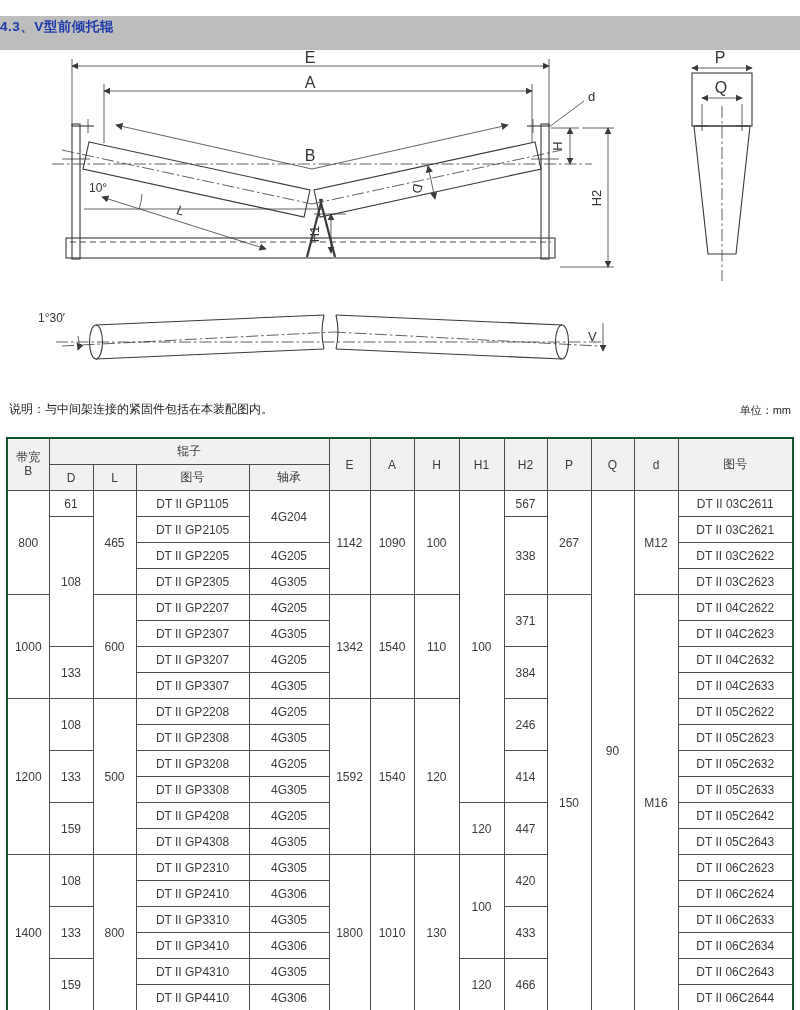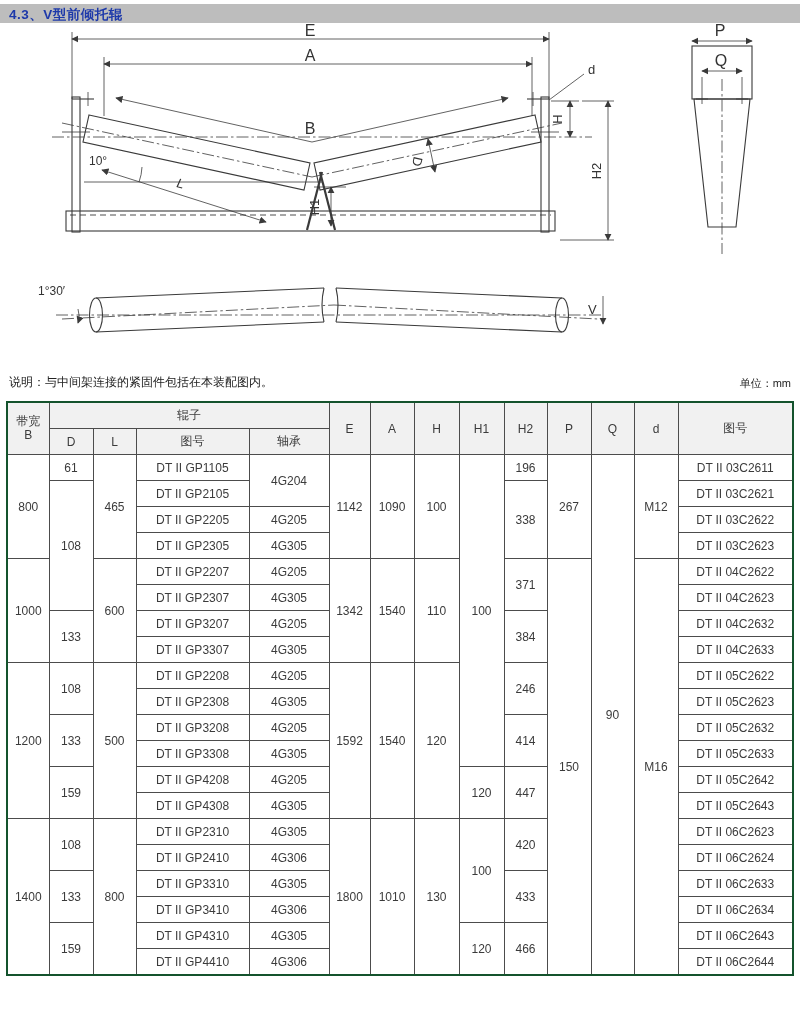--- a/index.html
+++ b/index.html
@@ -1,37 +1,37 @@
 <!DOCTYPE html>
 <html><head>
 <meta charset="utf-8">
 <style>
   html,body { margin:0; padding:0; }
   body {
     width:800px; height:1010px; background:#ffffff;
     font-family:"Liberation Sans", sans-serif; color:#333;
   }
   .titlebar {
-    margin-top:4px; height:19px; background:#bdbdbd;
+    margin-top:16px; height:34px; background:#bdbdbd;
     color:#1d39aa; font-weight:bold; font-size:13.5px; line-height:21px;
-    padding-left:9px; letter-spacing:0.5px;
+    letter-spacing:0.5px;
   }
   .drawing { display:block; margin:1px 0 0 4px; }
   .drawing text { fill:#333; font-family:"Liberation Sans", sans-serif; }
   .ol  { stroke:#3a3a3a; stroke-width:1.1; fill:none; }
   .thin{ stroke:#3a3a3a; stroke-width:0.8; fill:none; }
   .cl  { stroke:#3a3a3a; stroke-width:0.8; fill:none; stroke-dasharray:12 3 2.5 3; }
   .dsh { stroke:#3a3a3a; stroke-width:0.9; fill:none; stroke-dasharray:6 4; }
   .leg { stroke:#3a3a3a; stroke-width:2.2; fill:none; }
   .big { font-size:16px; }
   .med { font-size:13px; }
   .sml { font-size:12px; }
   .noterow {
     display:flex; justify-content:space-between; align-items:flex-end;
-    padding:2px 9px 9px 9px; font-size:12px; color:#222;
+    padding:2px 9px 18px 9px; font-size:12px; color:#222;
   }
   .unit { font-size:11px;text-align:right; }
   table.spec {
     border-collapse:collapse; table-layout:fixed;
     margin:1px auto 0 auto; width:786px;
     border:2px solid #14532d;
   }
   .spec th, .spec td {
     border:1px solid #4c4c4c; text-align:center; vertical-align:middle;
     font-weight:normal; padding:0; overflow:hidden;
@@ -205,21 +205,21 @@
     <tr>
       <td rowspan="4">800</td>
       <td>61</td>
       <td rowspan="4">465</td>
       <td>DT II GP1105</td>
       <td rowspan="2">4G204</td>
       <td rowspan="4">1142</td>
       <td rowspan="4">1090</td>
       <td rowspan="4">100</td>
       <td rowspan="12">100</td>
-      <td>196</td>
+      <td>567</td>
       <td rowspan="4">267</td>
       <td rowspan="20">90</td>
       <td rowspan="4">M12</td>
       <td>DT II 03C2611</td>
     </tr>
     <tr>
       <td rowspan="5">108</td>
       <td>DT II GP2105</td>
       <td rowspan="3">338</td>
       <td>DT II 03C2621</td>

